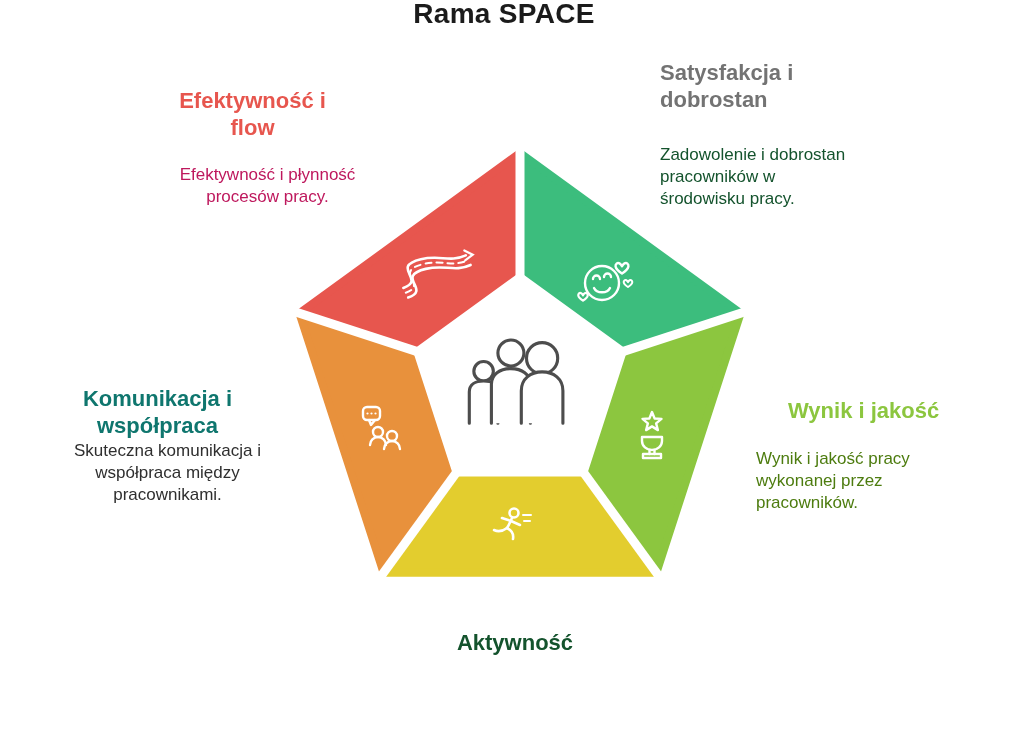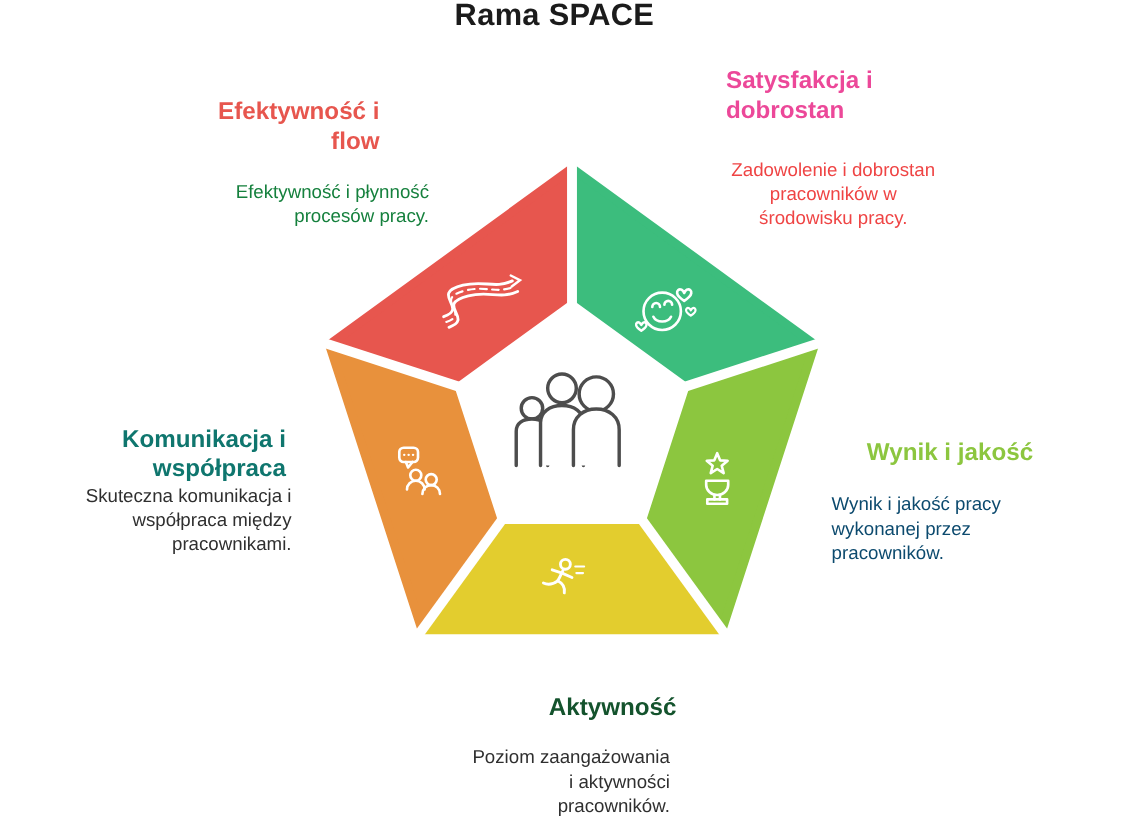--- a/index.html
+++ b/index.html
@@ -23,21 +23,21 @@
   }
   .pentagon-svg {
     position: absolute;
     inset: 0;
     width: 1024px;
     height: 755px;
   }
   .label { position: absolute; }
   .heading { font-size: 22px; font-weight: 700; line-height: 1.22; }
   .desc { font-size: 17px; line-height: 1.3; }
-  .center-align { text-align: right; }
+  .center-align { text-align: center; }
   .left-align { text-align: left; }
 </style>
 </head>
 <body>
 
 <div class="canvas">
 
   <h1 class="title" style="color: rgb(27, 27, 27);">Rama SPACE</h1>
 
   <svg class="pentagon-svg" viewBox="0 0 1024 755">
@@ -111,27 +111,26 @@
       <circle cx="-28" cy="-16" r="7.5"></circle>
       <path d="M -39 24 V 0 C -39 -5.5 -34.5 -8.5 -28 -8.5 C -21.5 -8.5 -17 -5.5 -17 0 V 24"></path>
       <circle cx="-7" cy="-30" r="10"></circle>
       <path d="M -22 24 V -6 C -22 -13.5 -15.5 -18 -7 -18 C 1.5 -18 8 -13.5 8 -6 V 24"></path>
       <circle cx="17" cy="-26" r="12"></circle>
       <path d="M 1 24 V -1 C 1 -10 8 -15.5 17 -15.5 C 26 -15.5 33 -10 33 -1 V 24"></path>
     </g>
   </svg>
 
   <div class="label heading center-align" style="left: 160px; top: 88px; width: 185px; color: rgb(231, 86, 78);">Efektywność i flow</div>
-  <div class="label desc center-align" style="left: 145px; top: 164px; width: 245px; color: #15803d;">Efektywność i płynność procesów pracy.</div>
+  <div class="label desc center-align" style="left: 145px; top: 164px; width: 245px; color: #be185d;">Efektywność i płynność procesów pracy.</div>
 
-  <div class="label heading left-align" style="left: 660px; top: 60px; width: 190px; color: #ec4899;">Satysfakcja i dobrostan</div>
-  <div class="label desc left-align" style="left: 660px; top: 144px; width: 195px; color: #ef4444; text-align: center;">Zadowolenie i dobrostan pracowników w środowisku pracy.</div>
+  <div class="label heading left-align" style="left: 660px; top: 60px; width: 190px; color: #737373;">Satysfakcja i dobrostan</div>
+  <div class="label desc left-align" style="left: 660px; top: 144px; width: 195px; color: #14532d;">Zadowolenie i dobrostan pracowników w środowisku pracy.</div>
 
   <div class="label heading left-align" style="left: 756px; top: 398px; width: 240px; color: rgb(140, 198, 63); margin-left: 32px;">Wynik i jakość</div>
-  <div class="label desc left-align" style="left: 756px; top: 448px; width: 195px; color: #0c4a6e;">Wynik i jakość pracy wykonanej przez pracowników.</div>
+  <div class="label desc left-align" style="left: 756px; top: 448px; width: 195px; color: #4d7c0f;">Wynik i jakość pracy wykonanej przez pracowników.</div>
 
   <div class="label heading center-align" style="left: 55px; top: 386px; width: 205px; color: #0f766e;">Komunikacja i współpraca</div>
   <div class="label desc center-align" style="left: 70px; top: 440px; width: 195px; color: rgb(47, 47, 47);">Skuteczna komunikacja i współpraca między pracownikami.</div>
 
   <div class="label heading center-align" style="left: 415px; top: 630px; width: 200px; color: #14532d;">Aktywność</div>
-  <div class="label desc center-align" style="left: 427px; top: 678px; width: 182px; color: rgb(47, 47, 47);">Poziom zaangażowania i aktywności pracowników.</div>
 
 </div>
 
 </body></html>

